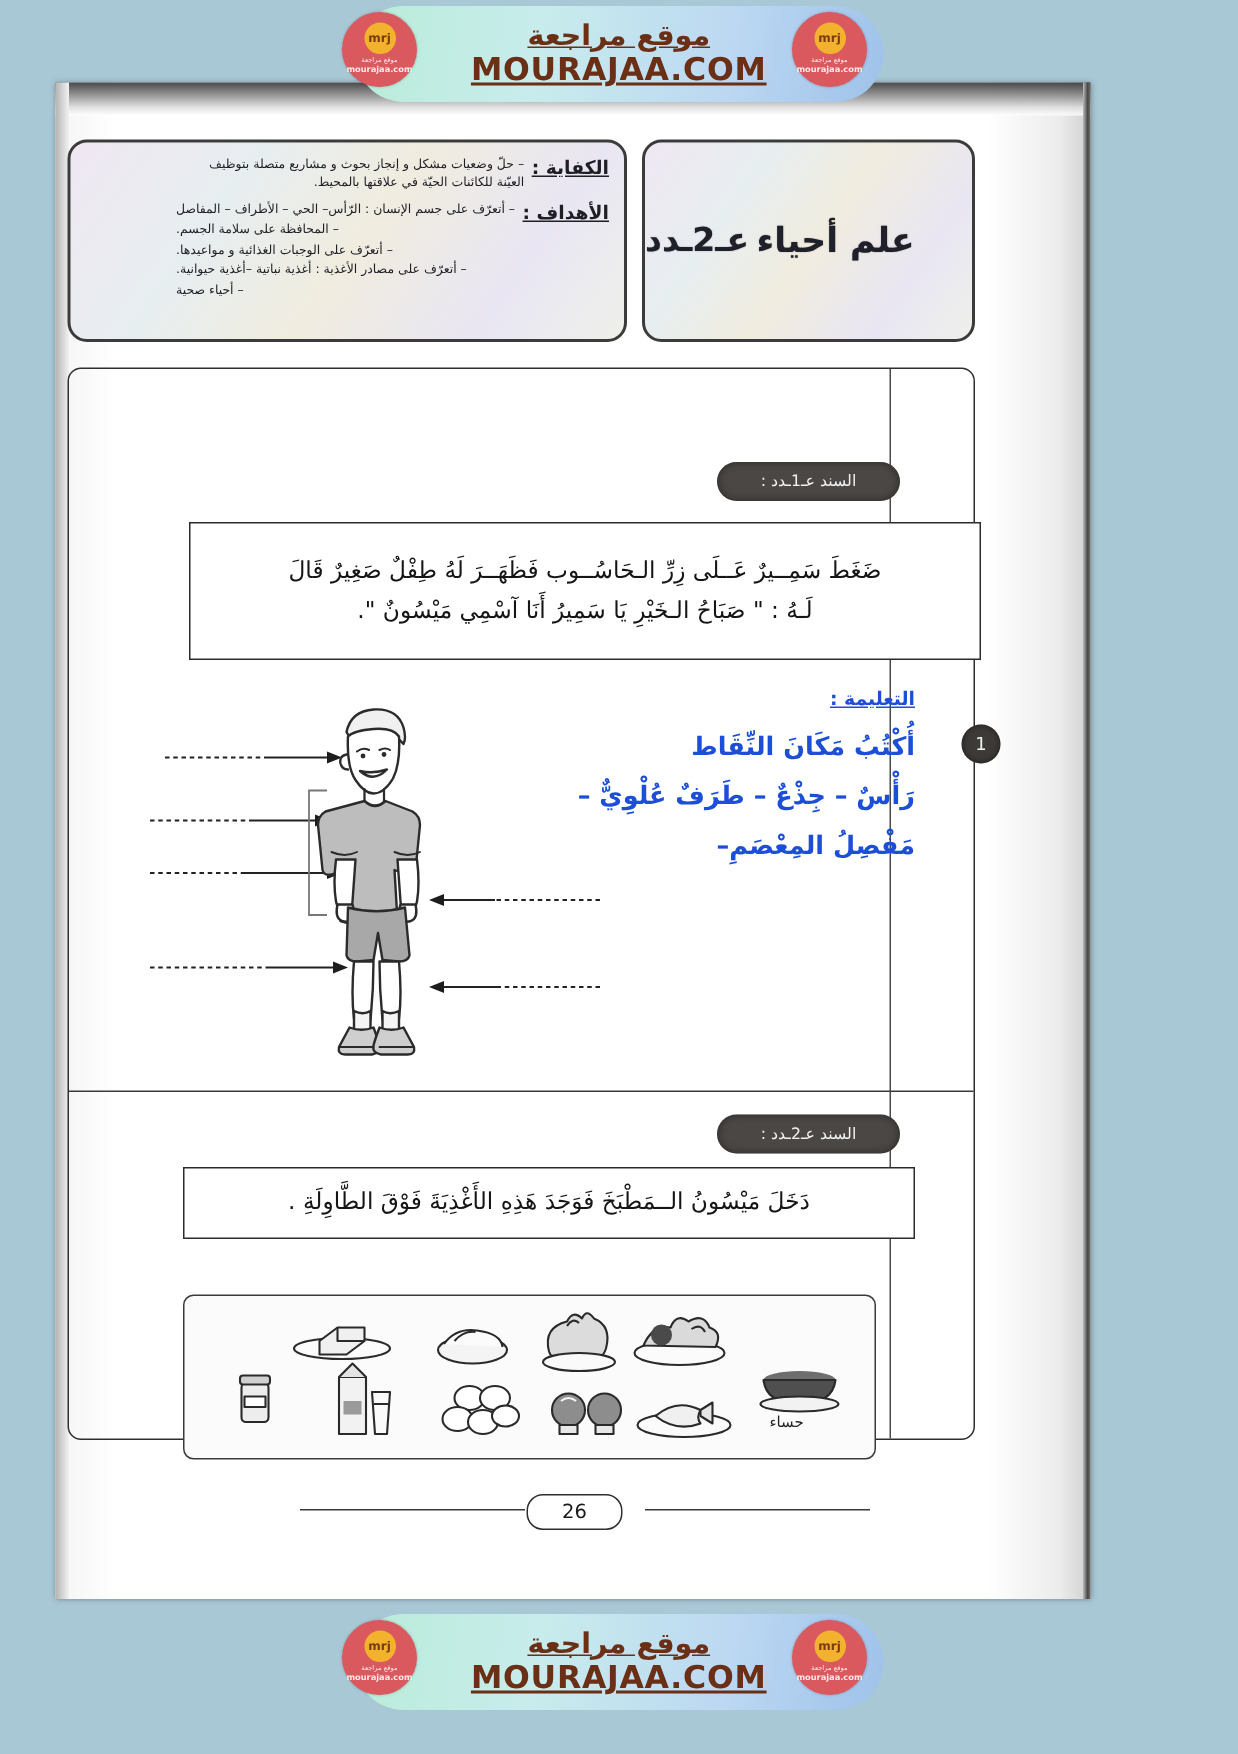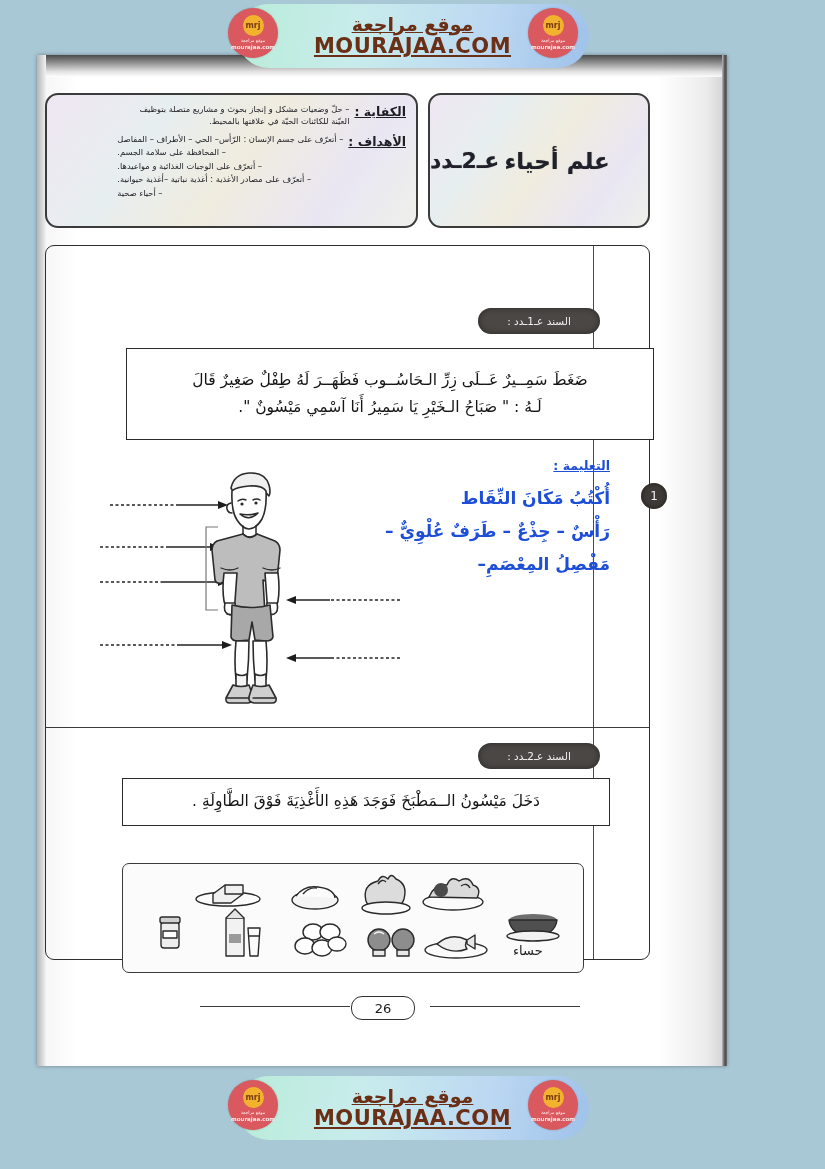--- a/index.html
+++ b/index.html
@@ -149,21 +149,21 @@
     justify-content:center;font-size:12px;
     box-shadow:inset 0 0 5px rgba(0,0,0,.5);
   }
 
   
   .food-box{
     position:absolute;border:1.4px solid #3a3a3a;border-radius:7px;
     background:#fbfbfb;box-sizing:border-box;overflow:hidden;
   }
   .food-cell{position:absolute;display:flex;flex-direction:column;align-items:center;}
-  .food-cap{font-size:13px;color:#222;direction:rtl;margin-top:1px;}
+  .food-cap{font-size:10px;color:#222;direction:rtl;margin-top:1px;}
 
   
   .pagenum{
     position:absolute;width:62px;height:22px;border:1.4px solid #2f2f2f;
     border-radius:11px;background:#fff;display:flex;align-items:center;
     justify-content:center;font-size:13px;color:#1a1a1a;
   }
   .pagenum-rule{position:absolute;height:0;border-top:1.3px solid #3a3a3a;}
 </style>
 </head>

